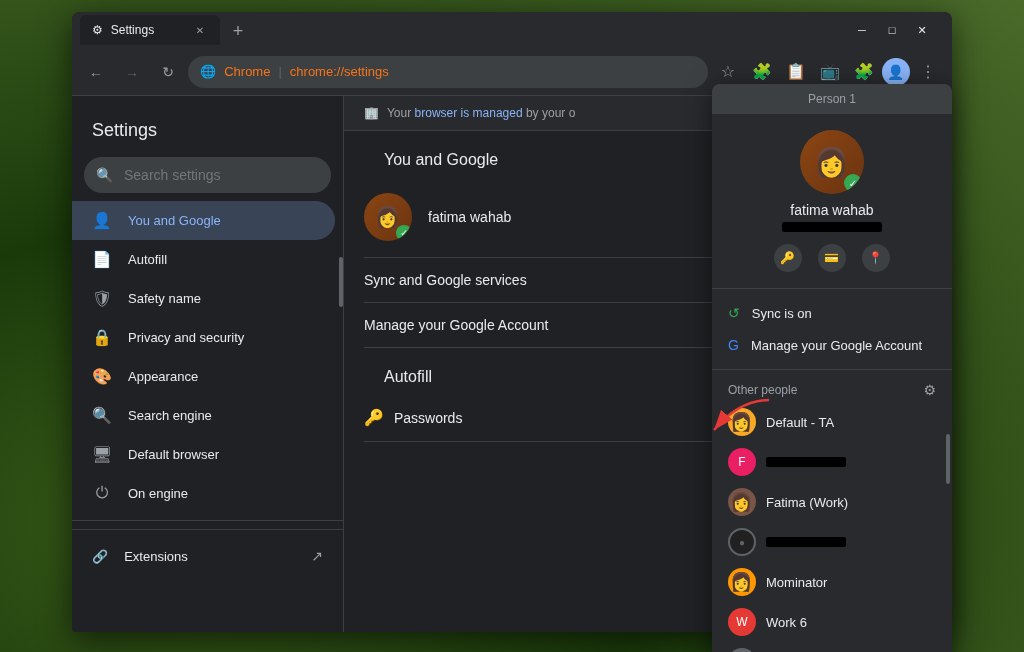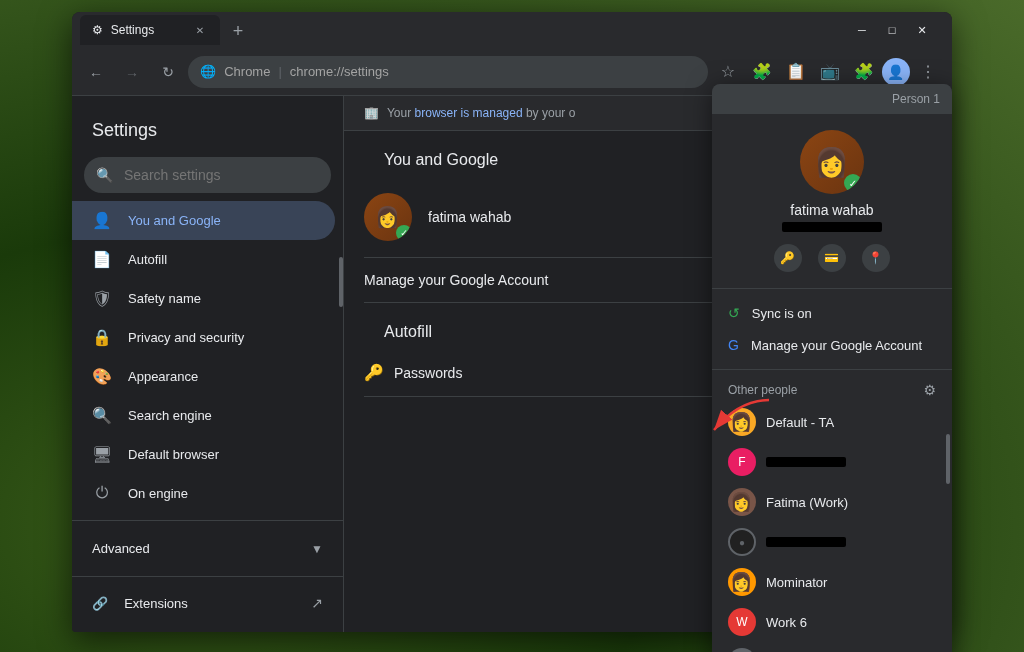--- a/index.html
+++ b/index.html
@@ -130,21 +130,21 @@
       border-radius: 16px;
       display: flex;
       align-items: center;
       padding: 0 12px;
       gap: 8px;
       color: #e8eaed;
       font-size: 13px;
     }
     .url-icon { font-size: 13px; color: #9aa0a6; }
     .url-separator { color: #5f6368; }
-    .url-text { color: #a3a3a3; }
+    .url-text { color: #f97316; }
     .toolbar-icons {
       display: flex;
       align-items: center;
       gap: 2px;
     }
     .toolbar-icon {
       width: 32px;
       height: 32px;
       border-radius: 50%;
       display: flex;
@@ -338,21 +338,21 @@
       border-radius: 8px;
       box-shadow: 0 4px 24px rgba(0,0,0,0.5);
       z-index: 100;
       overflow: hidden;
     }
     .dropdown-header {
       background: #3c4043;
       padding: 8px 12px;
       font-size: 12px;
       color: #9aa0a6;
-      text-align: right;
+      text-align: center;
     }
     .dropdown-profile-section {
       padding: 16px;
       display: flex;
       flex-direction: column;
       align-items: center;
       border-bottom: 1px solid #3c4043;
     }
     .dropdown-avatar {
       width: 64px;
@@ -566,24 +566,20 @@
         <span class="item-icon">🖥</span>
         <span>Default browser</span>
       </div>
       <div class="sidebar-item">
         <span class="item-icon">⏻</span>
         <span>On engine</span>
       </div>
 
       <div class="sidebar-divider"></div>
 
-      <div class="sidebar-section">
-        <span>Advanced</span>
-        <span class="chevron">▼</span>
-      </div>
 
       <div class="sidebar-divider"></div>
 
       <div class="extensions-item">
         <span class="item-icon">🔗</span>
         <span>Extensions</span>
         <span class="ext-icon">↗</span>
       </div>
 
       <div class="sidebar-scrollbar">
@@ -605,20 +601,23 @@
           <div class="profile-avatar">
             👩
             <div class="profile-avatar-sync">✓</div>
           </div>
           <div class="profile-info">
             <div class="profile-name">fatima wahab</div>
           </div>
         </div>
 
         <div class="settings-row">
+          <span>Sync and Google services</span>
+        </div>
+        <div class="settings-row">
           <span>Manage your Google Account</span>
         </div>
       </div>
 
       <div class="autofill-section">
         <div class="section-header">Autofill</div>
         <div class="settings-row">
           <span style="margin-right:10px; font-size:16px;">🔑</span>
           <span>Passwords</span>
         </div>

